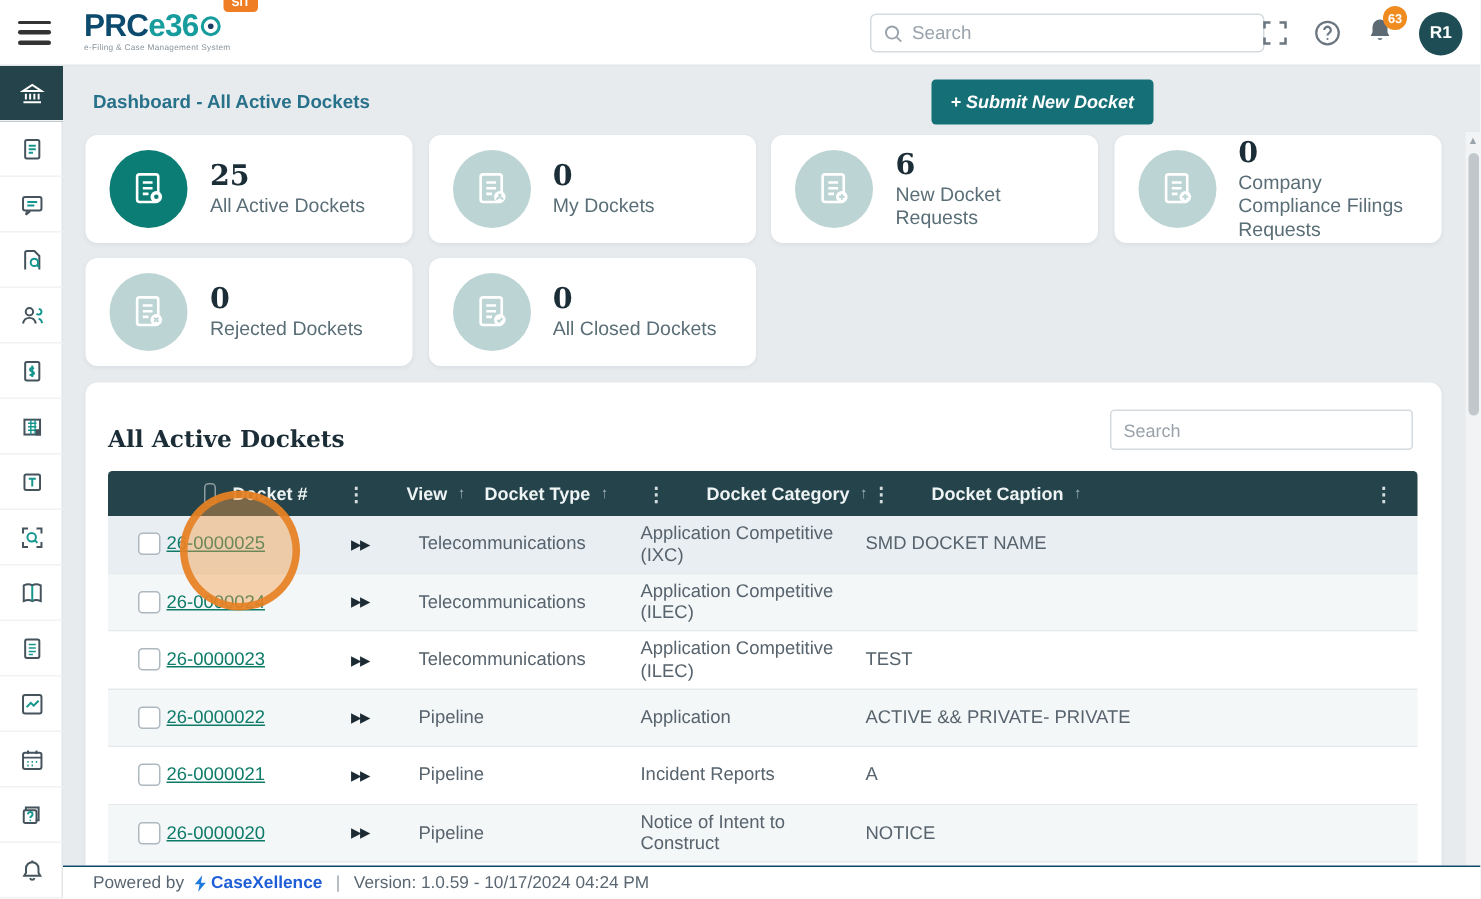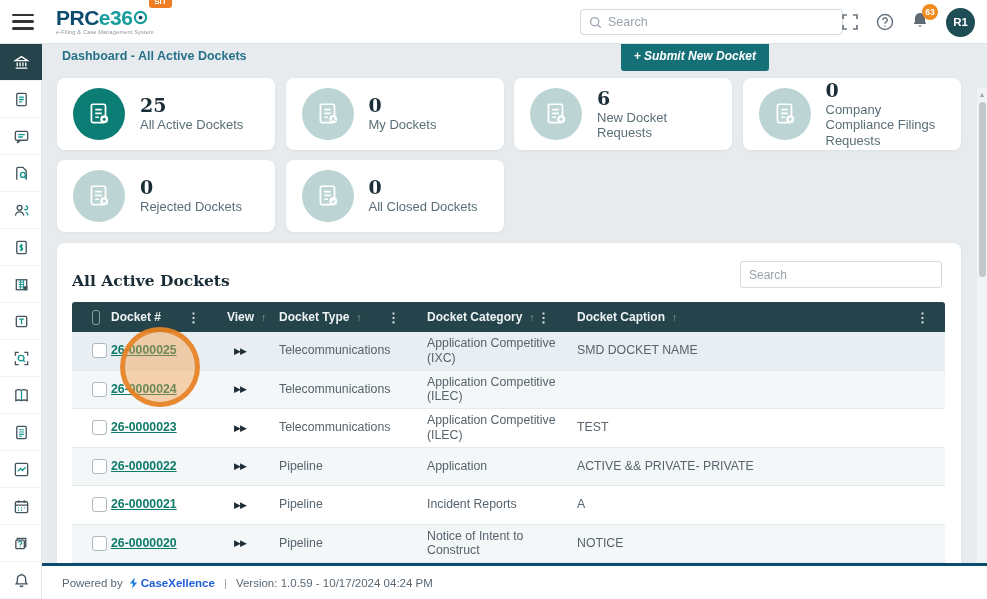--- a/index.html
+++ b/index.html
@@ -41,21 +41,21 @@
 
   
   .sidebar { position:absolute; left:0; top:44px; width:42px; height:555px; background:#fff;
              border-right:1px solid #e2e6e9; z-index:10; }
   .side-item { width:42px; height:37px; display:flex; align-items:center; justify-content:center;
                border-bottom:1px solid #f0f2f4; color:#44535c; cursor:pointer; }
   .side-item.active { background:#24434a; color:#fff; }
   .side-item svg { width:17px; height:17px; }
 
   
-  .main { position:absolute; left:42px; top:32px; width:752px; height:533px; }
+  .main { position:absolute; left:42px; top:44px; width:752px; height:533px; }
   .crumb-bar { position:relative; height:46px; }
   .crumb { position:absolute; left:20px; top:17px; font-size:12.5px; font-weight:600;
            color:#27718a; }
   .action-btns { position:absolute; right:25px; top:9px; display:flex; gap:9px; }
   .btn-teal { background:#156f76; color:#fff; border:none; border-radius:3px; font-size:12px;
               font-weight:600; padding:8px 13px; cursor:pointer;
               font-family:"Liberation Sans", sans-serif;font-style:italic; }
 
   .stats { position:absolute; left:15px; top:46px; width:904px; display:flex; flex-wrap:wrap;
            gap:10px 10.5px; }
@@ -77,40 +77,40 @@
   .panel-title { position:absolute; left:15px; top:28px; font-family:"DejaVu Serif", serif;
                  font-size:15.5px; font-weight:700; color:#1b2d36; }
   .panel-search { position:absolute; right:19px; top:18px; width:202px; height:27px;
                   border:1px solid #d5dade; border-radius:3px; padding:0 8px; font-size:12px;
                   color:#444; outline:none; font-family:"Liberation Sans", sans-serif; }
   .panel-search::placeholder { color:#9aa3ab; }
 
   .tbl { position:absolute; left:15px; top:59px; width:873px; }
   .trow { display:grid; grid-template-columns:28px 116px 52px 148px 150px 1fr; align-items:center; }
   .thead { background:#24434a; color:#eef3f4; height:30px; border-radius:3px 3px 0 0;
-           font-size:12px; font-weight:600; }
+           font-size:12px; font-weight:600;padding-left:44px; }
   .th { display:flex; align-items:center; padding-left:11px; height:100%; cursor:pointer; }
   .sort { color:#9db0b4; font-size:10px; margin-left:7px; }
   .kebab { color:#d4dcde; font-size:13px; font-weight:700; margin-left:auto; margin-right:16px;
            cursor:pointer; letter-spacing:0; }
   .tbody .trow { min-height:38.5px; border-bottom:1px solid #e7eaec; font-size:12.3px;
                  color:#57636d; }
   .trow.r-high { background:#e9eef2; }
   .trow.r-alt  { background:#f4f7f8; }
   .trow.r-wht  { background:#fff; }
   .cell { padding-left:11px; line-height:1.2; }
   .cb { width:15px; height:15px; border:1.5px solid #aeb8bf; border-radius:3px; background:#fff;
         margin-left:9px; cursor:pointer; }
   .cb.dark { background:transparent; border-color:#8d9ca1; }
-  .dlink { color:#0d7b68; font-weight:700; text-decoration:underline; cursor:pointer; }
+  .dlink { color:#0d7b68; font-weight:400; text-decoration:underline; cursor:pointer; }
   .view-ic { font-size:9px; color:#1b2a33; letter-spacing:-1px; cursor:pointer; padding-left:18px; }
 
   
-  .footer { position:absolute; left:42px; bottom:0; width:945px; height:36px; background:#fff;
-            border-top:3px solid #0c4a6e; display:flex; align-items:center; font-size:11.5px;
+  .footer { position:absolute; left:42px; bottom:0; width:945px; height:22px; background:#fff;
+            border-top:1px solid #0c4a6e; display:flex; align-items:center; font-size:11.5px;
             color:#5a6772; z-index:15; }
   .footer .pb { margin-left:20px; }
   .brand-blue { color:#1f5ed6; font-weight:700; margin-left:5px; display:flex; }
   .brand-blue svg { margin-right:2px; }
   .foot-sep { margin:0 9px; color:#9aa3ab; }
 
   
   .vscroll { position:absolute; right:0; top:88px; width:10px; height:489px; background:#f2f3f4;
              z-index:5; }
   .vscroll .arr { display:block; text-align:center; font-size:7px; color:#9aa3ab; margin-top:3px; }

